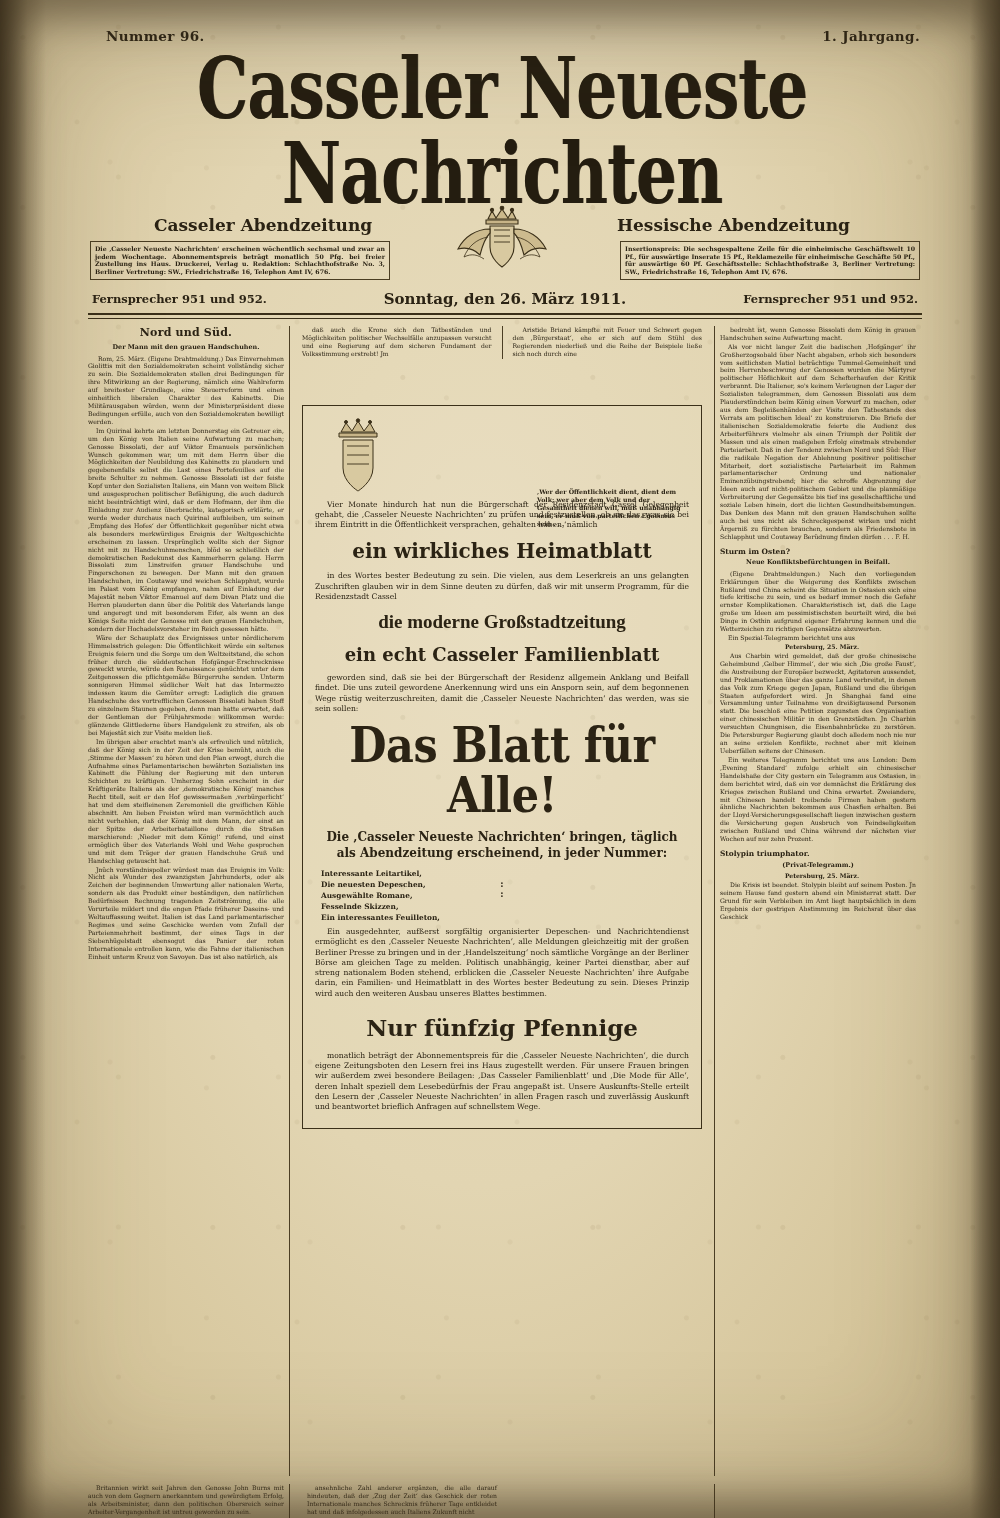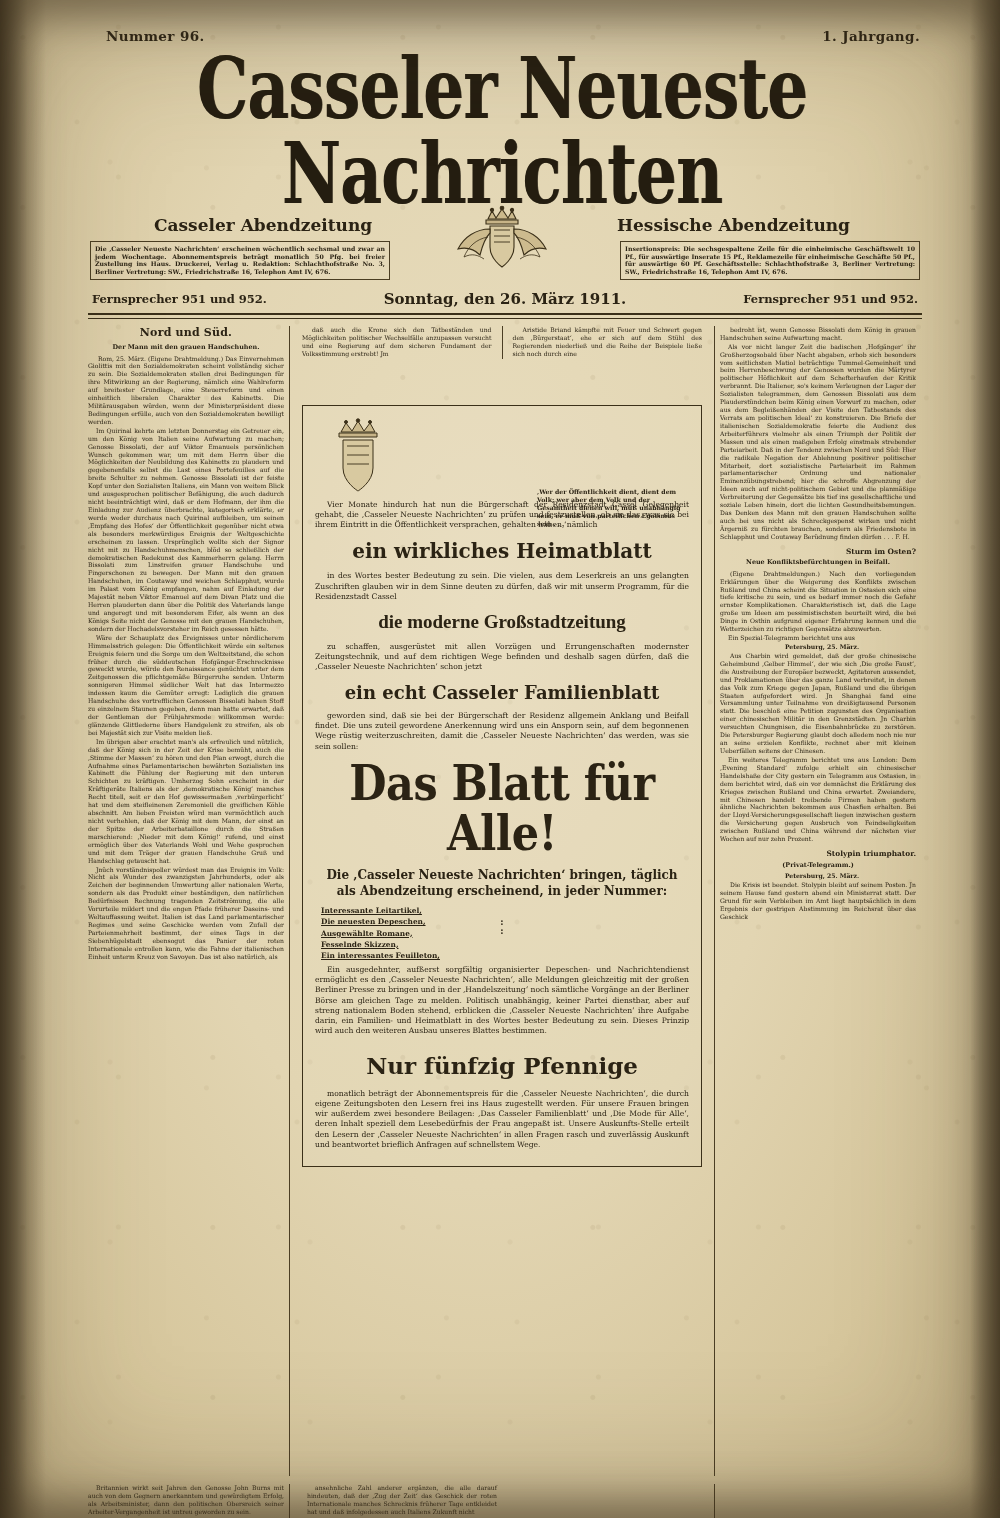--- a/index.html
+++ b/index.html
@@ -184,21 +184,21 @@
 
   .col h3 {
     font-size: 11px;
     text-align: center;
     margin: 0 0 3px 0;
     font-weight: bold;
     letter-spacing: 0.2px;
   }
   .col h4 {
     font-size: 7.4px;
-    text-align: right;
+    text-align: left;
     margin: 6px 0 2px 0;
     font-weight: bold;
   }
   .col .lede {
     text-align: center;
     font-size: 6.4px;
     font-weight: bold;
     margin-bottom: 3px;
   }
   .col p {
@@ -274,21 +274,21 @@
   }
   .ad-list .dots {
     position: absolute;
     left: 50%;
     top: 22%;
     transform: translateX(-50%);
     font-size: 9px;
     line-height: 1.1;
     letter-spacing: 0;
   }
-  .ad-list ul { list-style: none; margin: 0; padding: 0; text-decoration: underline; }
+  .ad-list ul { list-style: none; margin: 0; padding: 0; }
   .ad-intro {
     text-align: center;
     font-size: 12px;
     font-weight: bold;
     margin-top: 6px;
   }
 
   
   .bottom-strip {
     display: flex;
@@ -403,21 +403,20 @@
                 <path d="M20 28 L42 28 M20 37 L42 37 M20 46 L42 46" stroke-width="0.9" fill="none"></path>
               </g>
             </svg>
           </div>
           <div class="ad-motto">‚Wer der Öffentlichkeit dient, dient dem Volk; wer aber dem Volk und der Gesamtheit dienen will, muß unabhängig sein, er muß von parteilichen Egoismus sein . . .‘</div>
 
           <p>Vier Monate hindurch hat nun die Bürgerschaft der Residenzstadt Cassel Gelegenheit gehabt, die ‚Casseler Neueste Nachrichten‘ zu prüfen und festzustellen, ob sie das, was sie bei ihrem Eintritt in die Öffentlichkeit versprachen, gehalten haben, nämlich</p>
           <div class="ad-h1">ein wirkliches Heimatblatt</div>
           <p>in des Wortes bester Bedeutung zu sein. Die vielen, aus dem Leserkreis an uns gelangten Zuschriften glauben wir in dem Sinne deuten zu dürfen, daß wir mit unserm Programm, für die Residenzstadt Cassel</p>
           <div class="ad-h2">die moderne Großstadtzeitung</div>
-          <p>zu schaffen, ausgerüstet mit allen Vorzügen und Errungenschaften modernster Zeitungstechnik, und auf dem richtigen Wege befinden und deshalb sagen dürfen, daß die ‚Casseler Neueste Nachrichten‘ schon jetzt</p>
           <div class="ad-h3">ein echt Casseler Familienblatt</div>
           <p>geworden sind, daß sie bei der Bürgerschaft der Residenz allgemein Anklang und Beifall findet. Die uns zuteil gewordene Anerkennung wird uns ein Ansporn sein, auf dem begonnenen Wege rüstig weiterzuschreiten, damit die ‚Casseler Neueste Nachrichten‘ das werden, was sie sein sollen:</p>
           <div class="ad-huge">Das Blatt für Alle!</div>
           <div class="ad-intro">Die ‚Casseler Neueste Nachrichten‘ bringen, täglich als Abendzeitung erscheinend, in jeder Nummer:</div>
           <div class="ad-list">
             <ul>
               <li>Interessante Leitartikel,</li>
               <li>Die neuesten Depeschen,</li>
               <li>Ausgewählte Romane,</li>
               <li>Fesselnde Skizzen,</li>

